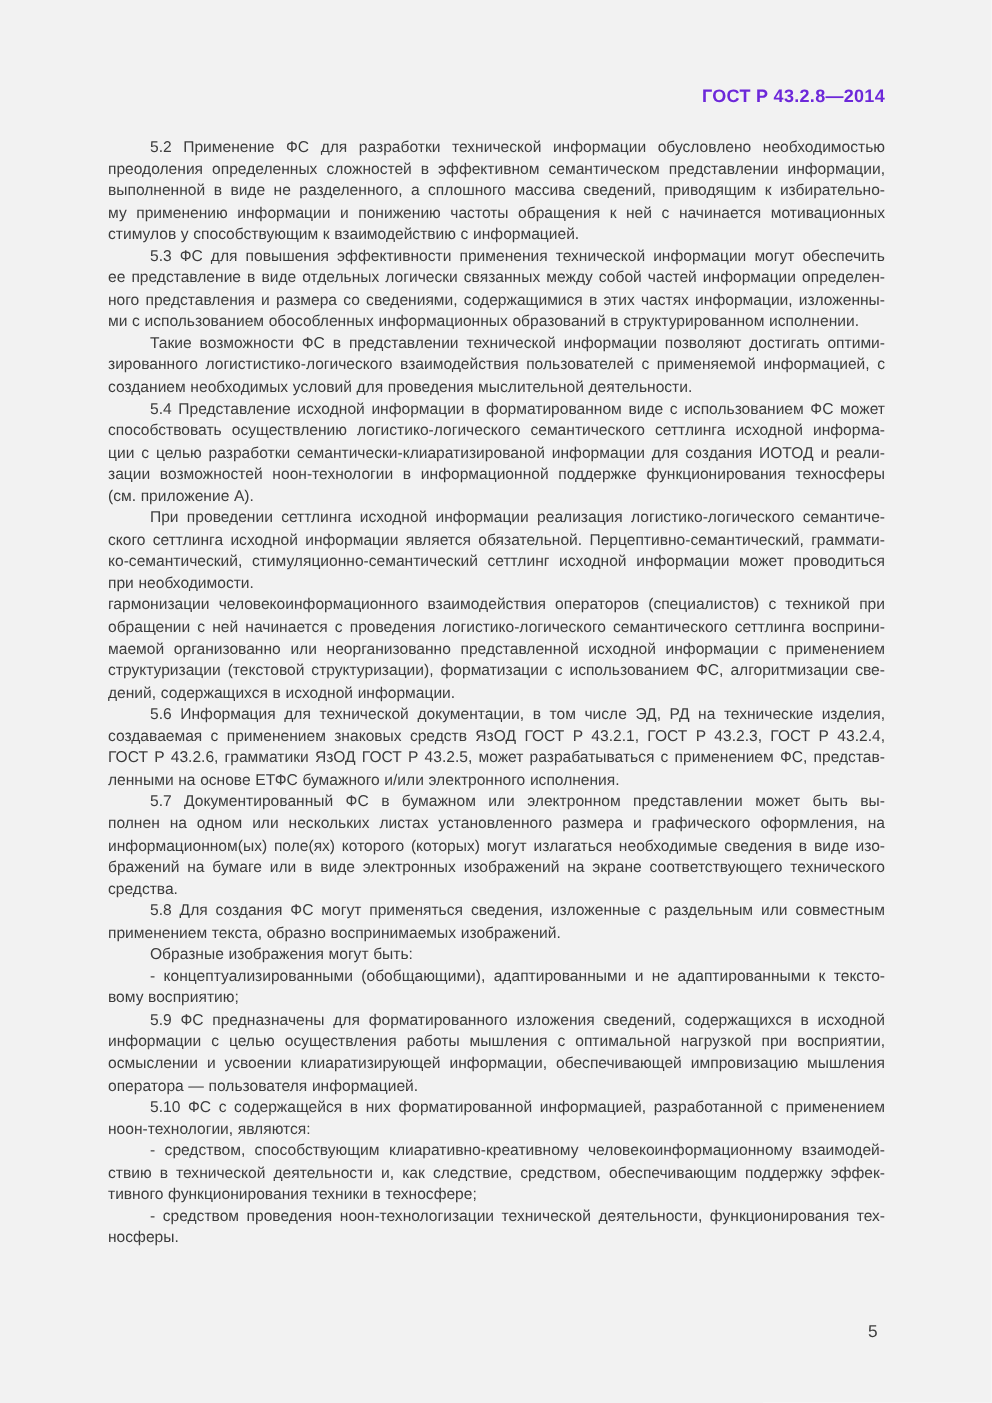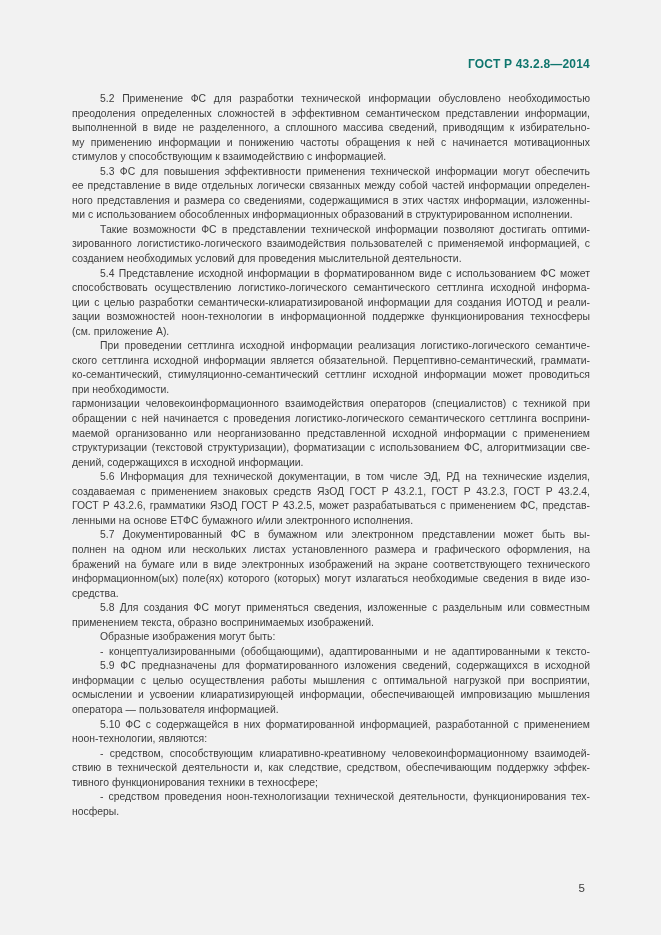--- a/index.html
+++ b/index.html
@@ -14,21 +14,21 @@
     font-family: "Liberation Sans", sans-serif;
     color: #3c3c3c;
     overflow: hidden;
   }
   .doc-header {
     position: absolute;
     top: 57px;
     right: 71px;
     font-size: 12px;
     font-weight: bold;
-    color: #0f766e;
+    color: #6d28d9;
     letter-spacing: 0.2px;
   }
   .doc-body {
     position: absolute;
     top: 92px;
     left: 72px;
     width: 518px;
   }
   .para {
     margin: 0;
@@ -102,33 +102,34 @@
       </div>
       <div class="para">
         <div class="line first">5.6  Информация  для  технической  документации,  в  том  числе  ЭД,  РД  на  технические  изделия,</div>
         <div class="line">создаваемая  с  применением  знаковых  средств  ЯзОД  ГОСТ  Р  43.2.1,  ГОСТ  Р  43.2.3,  ГОСТ  Р  43.2.4,</div>
         <div class="line">ГОСТ Р 43.2.6, грамматики ЯзОД ГОСТ Р 43.2.5, может разрабатываться с применением ФС, представ-</div>
         <div class="line last">ленными на основе ЕТФС бумажного и/или электронного исполнения.</div>
       </div>
       <div class="para">
         <div class="line first">5.7  Документированный  ФС  в  бумажном  или  электронном  представлении  может  быть  вы-</div>
         <div class="line">полнен  на  одном  или  нескольких  листах  установленного  размера  и  графического  оформления,  на</div>
+        <div class="line">информационном(ых) поле(ях) которого (которых) могут излагаться необходимые сведения в виде изо-</div>
         <div class="line">бражений на бумаге или в виде электронных изображений на экране соответствующего технического</div>
-        <div class="line">информационном(ых) поле(ях) которого (которых) могут излагаться необходимые сведения в виде изо-</div>
         <div class="line last">средства.</div>
       </div>
       <div class="para">
         <div class="line first">5.8  Для  создания  ФС  могут  применяться  сведения,  изложенные  с  раздельным  или  совместным</div>
         <div class="line last">применением текста, образно воспринимаемых изображений.</div>
       </div>
       <div class="para">
         <div class="line first last">Образные изображения могут быть:</div>
       </div>
       <div class="para">
         <div class="line first">-  концептуализированными (обобщающими), адаптированными и не адаптированными к тексто-</div>
+        <div class="line last">вому восприятию;</div>
       </div>
       <div class="para">
         <div class="line first">5.9  ФС  предназначены  для  форматированного  изложения  сведений,  содержащихся  в  исходной</div>
         <div class="line">информации  с  целью  осуществления  работы  мышления  с  оптимальной  нагрузкой  при  восприятии,</div>
         <div class="line">осмыслении и усвоении клиаратизирующей информации, обеспечивающей импровизацию мышления</div>
         <div class="line last">оператора — пользователя информацией.</div>
       </div>
       <div class="para">
         <div class="line first">5.10  ФС с содержащейся в них форматированной информацией, разработанной с применением</div>
         <div class="line last">ноон-технологии, являются:</div>

